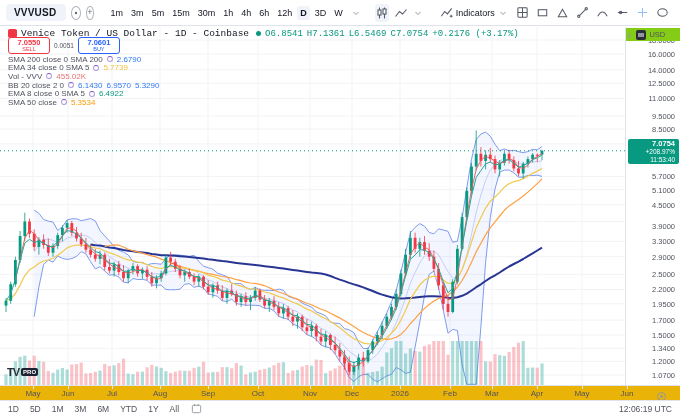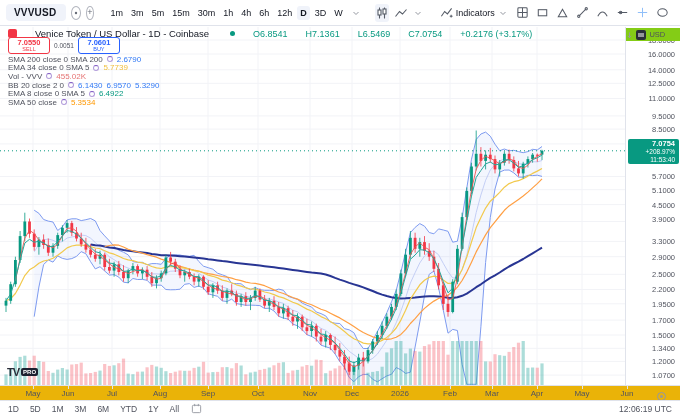--- a/index.html
+++ b/index.html
@@ -24,21 +24,21 @@
   .tb-ic { width:18px; height:18px; display:flex; align-items:center; justify-content:center; border-radius:3px; }
   .tb-ic.active { background:#f0f3fa; }
   .tb-ic svg { stroke:#555b66; fill:none; stroke-width:1.1; }
   #indicators-btn { display:flex; align-items:center; gap:3px; padding:2px 3px; border-radius:3px; }
   #tools { display:flex; align-items:center; gap:3px; }
   .tool { width:17px; height:17px; display:flex; align-items:center; justify-content:center; }
   .tool svg { stroke:#555b66; fill:none; stroke-width:1.1; }
 
   
   #symline { position:absolute; top:28px; left:8px; display:flex; align-items:center;
-    gap:18px; font-size:9.5px; z-index:20; }
+    gap:4px; font-size:9.5px; z-index:20;font-family:Liberation Mono, monospace; }
   #coin-logo { width:9px; height:9px; background:#f23645; border-radius:2px; }
   #mkt-dot { width:5px; height:5px; border-radius:50%; background:#089981; margin-left:3px; }
   .ohlc { color:#089981; font-size:9px; }
   #tradebox { position:absolute; top:37px; left:8px; display:flex; align-items:center;
     gap:4px; z-index:20; }
   .tbtn { width:42px; height:17px; border-radius:3px; background:#fff; display:flex;
     flex-direction:column; align-items:center; justify-content:center; line-height:1; cursor:pointer; }
   .tbtn .p { font-size:7.5px; font-weight:bold; }
   .tbtn .l { font-size:5.5px; margin-top:1px; }
   #sell-btn { border:1px solid #f23645; color:#f23645; }
@@ -701,21 +701,21 @@
         <div class="ptick" style="top: 22.9808px;">16.0000</div>
         <div class="ptick" style="top: 38.831px;">14.0000</div>
         <div class="ptick" style="top: 52.2831px;">12.5000</div>
         <div class="ptick" style="top: 67.457px;">11.0000</div>
         <div class="ptick" style="top: 84.8588px;">9.5000</div>
         <div class="ptick" style="top: 98.0613px;">8.5000</div>
         <div class="ptick" style="top: 112.918px;">7.5000</div>
         <div class="ptick" style="top: 145.494px;">5.7000</div>
         <div class="ptick" style="top: 158.696px;">5.1000</div>
         <div class="ptick" style="top: 173.553px;">4.5000</div>
-        <div class="ptick" style="top: 188px;">3.9000</div>
+        <div class="ptick" style="top: 195px;">3.9000</div>
         <div class="ptick" style="top: 210.369px; text-align: center;">3.3000</div>
         <div class="ptick" style="top: 225.706px;">2.9000</div>
         <div class="ptick" style="top: 243.323px;">2.5000</div>
         <div class="ptick" style="top: 258.497px;">2.2000</div>
         <div class="ptick" style="top: 272.816px;">1.9500</div>
         <div class="ptick" style="top: 289.102px;">1.7000</div>
         <div class="ptick" style="top: 303.958px;">1.5000</div>
         <div class="ptick" style="top: 317.347px;">1.3400</div>
         <div class="ptick" style="top: 330.446px;">1.2000</div>
         <div class="ptick" style="top: 344.056px;">1.0700</div>

